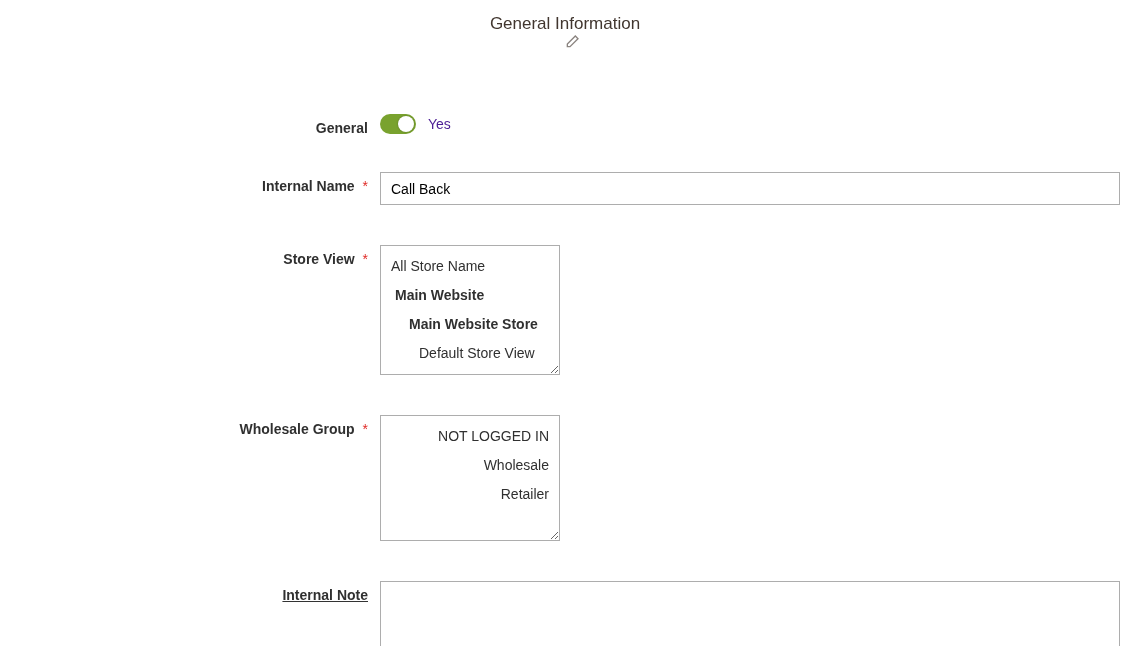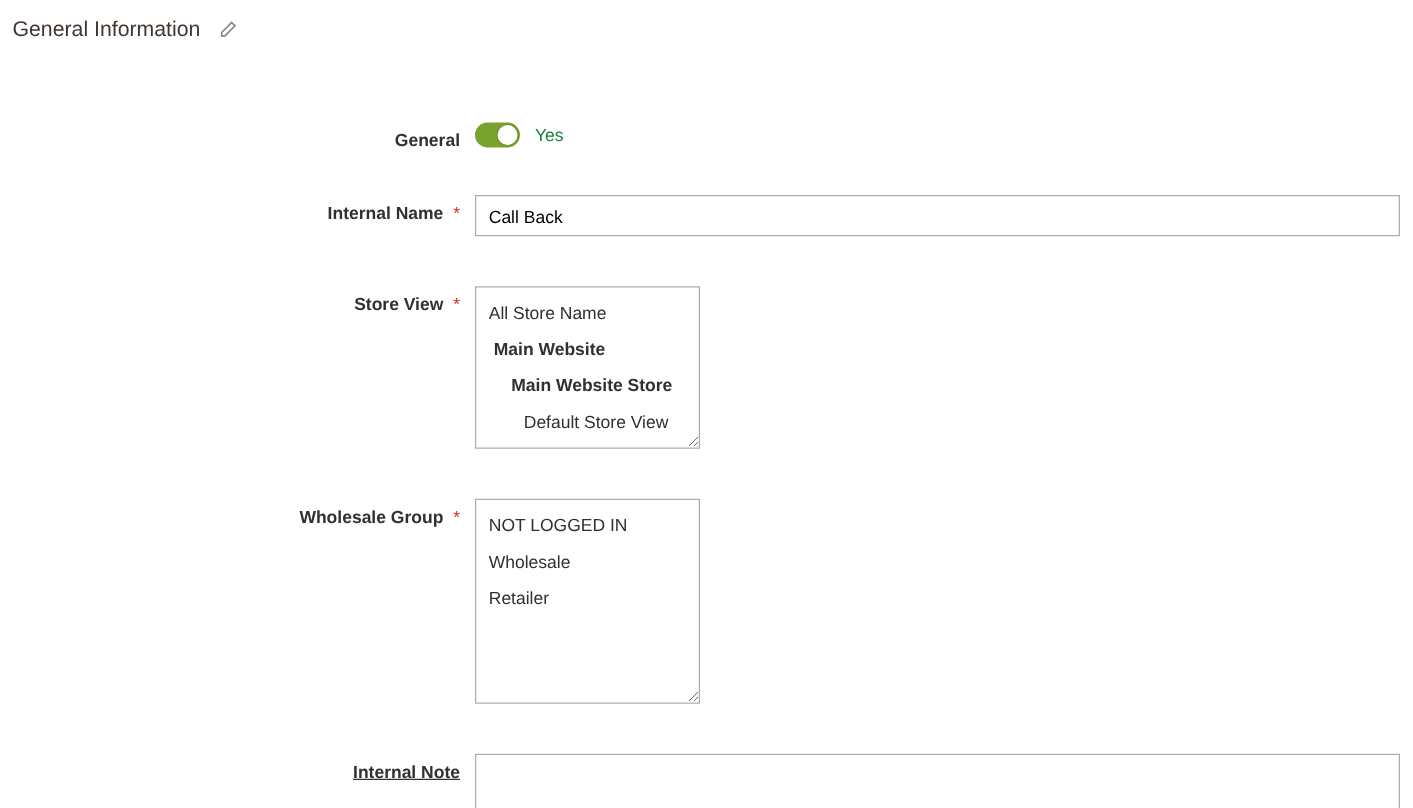--- a/index.html
+++ b/index.html
@@ -9,20 +9,21 @@
     font-family: 'Helvetica Neue', Helvetica, Arial, sans-serif;
     font-size: 14px;
     color: #333;
     background: #fff;
     width: 1130px;
   }
   .section-header {
     display: flex;
     align-items: center;
     padding: 14px 10px 14px 10px;
+    flex-direction: column;
   }
   .section-title {
     font-size: 17px;
     color: #41362f;
     font-weight: 400;
   }
   .edit-icon {
     margin-left: 14px;
     color: #8a837f;
     display: inline-flex;
@@ -72,21 +73,21 @@
     height: 16px;
     background: #fff;
     border-radius: 50%;
     position: absolute;
     top: 2px;
     right: 2px;
     box-shadow: 0 0 2px rgba(0,0,0,0.3);
   }
   .toggle-text {
     margin-left: 12px;
-    color: #15803d;
+    color: #4c1d95;
     font-size: 14px;
   }
   input.text-input {
     width: 100%;
     height: 33px;
     border: 1px solid #adadad;
     padding: 0 10px;
     font-size: 14px;
     color: #000000;
     font-family: inherit;
@@ -105,21 +106,21 @@
     color: #303030;
     font-size: 14px;
     line-height: 1.5;
     white-space: nowrap;
     cursor: default;
   }
   .multiselect .opt.level1 { padding-left: 14px; font-weight: 700; }
   .multiselect .opt.level2 { padding-left: 28px; font-weight: 700; }
   .multiselect .opt.level3 { padding-left: 38px; }
   .multiselect.storeview { height: 130px; }
-  .multiselect.custgroup { height: 164px; }
+  .multiselect.custgroup { height: 126px; text-align: right; }
   textarea.note-area {
     width: 100%;
     height: 76px;
     border: 1px solid #adadad;
     padding: 8px 10px;
     font-size: 14px;
     font-family: inherit;
     resize: both;
   }
 </style>

